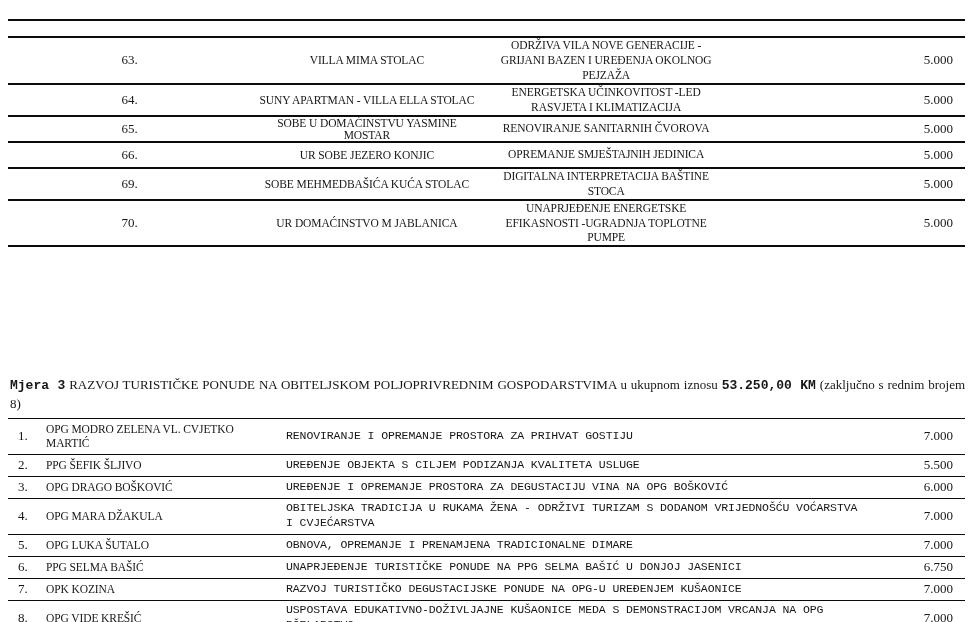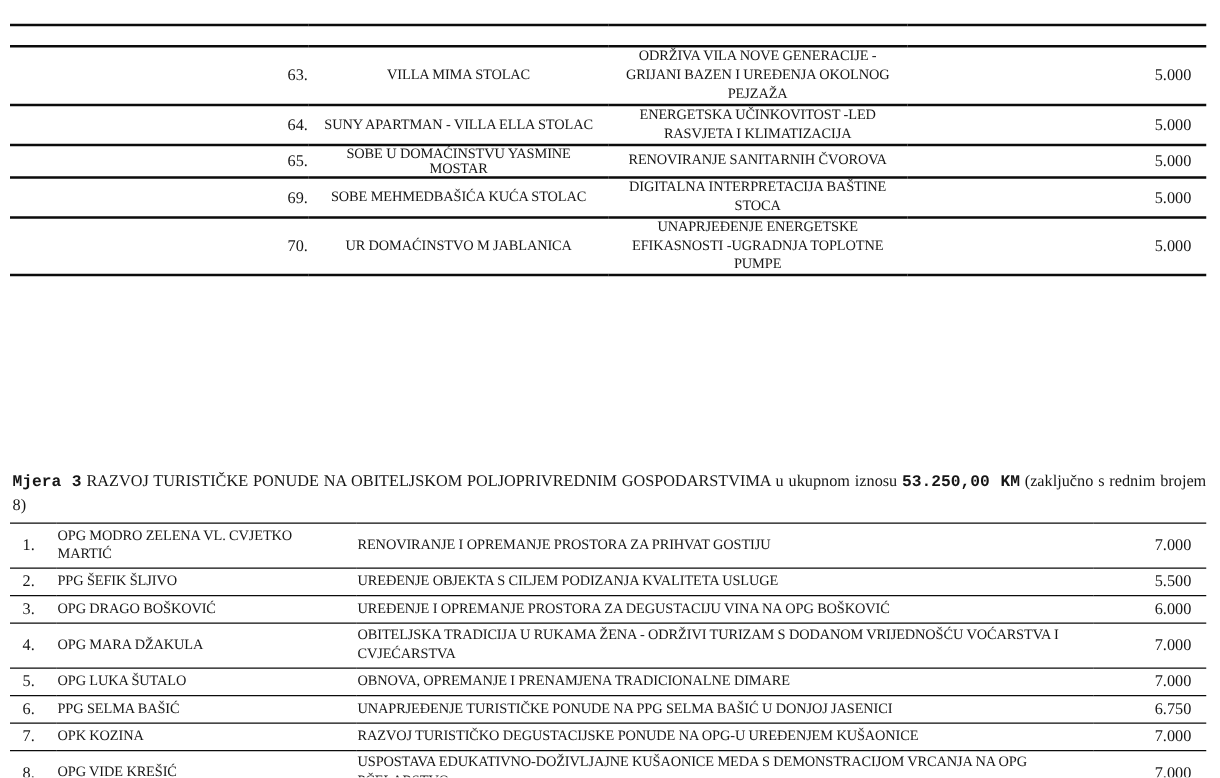--- a/index.html
+++ b/index.html
@@ -13,39 +13,39 @@
     overflow: hidden;
   }
   table { border-collapse: collapse; table-layout: fixed; }
   td { box-sizing: border-box; }
 
   
   .t1 { position: absolute; left: 8px; top: 19px; width: 957px; }
   .t1 td { border-bottom: 2px solid #0b0b0b; vertical-align: middle; }
   .t1 tr.empty-row td { border-top: 2px solid #0b0b0b; height: 17px; }
   .t1 tr.data-row td { height: 26px; }
-  .t1 .c-num  { width: 37px;  text-align: right; padding-left: 5px; font-size: 13px; }
+  .t1 .c-num  { width: 37px;  text-align: center; padding-left: 5px; font-size: 13px; }
   .t1 .c-name { width: 463px; text-align: center; font-size: 11.5px; letter-spacing: -0.1px; padding: 0 6px; }
   .t1 .c-desc { width: 410px; text-align: center; font-size: 11.5px; letter-spacing: -0.1px; line-height: 1.3; padding: 0 6px; }
   .t1 .c-amt  { width: 47px;  text-align: right; padding-right: 12px; font-size: 13px; }
 
   
   .mjera {
     position: absolute; left: 10px; top: 376px; width: 955px;
     font-size: 13px; line-height: 1.35; text-align: justify; margin: 0;
   }
   .mjera b { font-weight: bold; font-family: Liberation Mono, monospace; }
 
   
   .t2 { position: absolute; left: 8px; top: 418px; width: 957px; }
   .t2 td { border-bottom: 1.5px solid #0b0b0b; vertical-align: middle; padding-top: 2.5px; padding-bottom: 2.5px; }
   .t2 tr:first-child td { border-top: 1.5px solid #0b0b0b; }
   .t2 .c-num  { width: 37px;  text-align: left; padding-left: 10px; font-size: 13px; }
   .t2 .c-name { width: 240px; text-align: left; font-size: 11.5px; letter-spacing: -0.1px; line-height: 1.3; padding-right: 10px; font-family: Liberation Serif, serif; }
-  .t2 .c-desc { width: 590px; text-align: left; font-size: 11.5px; letter-spacing: -0.1px; line-height: 1.3; padding-right: 10px; }
+  .t2 .c-desc { width: 590px; text-align: left; font-size: 11.5px; letter-spacing: -0.1px; line-height: 1.3; padding-right: 10px; font-family: Liberation Mono, monospace; }
   .t2 .c-amt  { width: 90px;  text-align: right; padding-right: 12px; font-size: 13px; }
 </style>
 </head>
 <body>
 
 <div class="page">
 
   <table class="t1">
     <tbody>
       <tr class="empty-row">
@@ -60,20 +60,26 @@
       <tr class="data-row">
         <td class="c-num">64.</td>
         <td class="c-name">SUNY APARTMAN - VILLA ELLA STOLAC</td>
         <td class="c-desc">ENERGETSKA UČINKOVITOST -LED RASVJETA I KLIMATIZACIJA</td>
         <td class="c-amt">5.000</td>
       </tr>
       <tr class="data-row">
         <td class="c-num">65.</td>
         <td class="c-name">SOBE U DOMAĆINSTVU YASMINE MOSTAR</td>
         <td class="c-desc">RENOVIRANJE SANITARNIH ČVOROVA</td>
+        <td class="c-amt">5.000</td>
+      </tr>
+      <tr class="data-row">
+        <td class="c-num">66.</td>
+        <td class="c-name">UR SOBE JEZERO KONJIC</td>
+        <td class="c-desc">OPREMANJE SMJEŠTAJNIH JEDINICA</td>
         <td class="c-amt">5.000</td>
       </tr>
       <tr class="data-row">
         <td class="c-num">69.</td>
         <td class="c-name">SOBE MEHMEDBAŠIĆA KUĆA STOLAC</td>
         <td class="c-desc">DIGITALNA INTERPRETACIJA BAŠTINE STOCA</td>
         <td class="c-amt">5.000</td>
       </tr>
       <tr class="data-row">
         <td class="c-num">70.</td>

